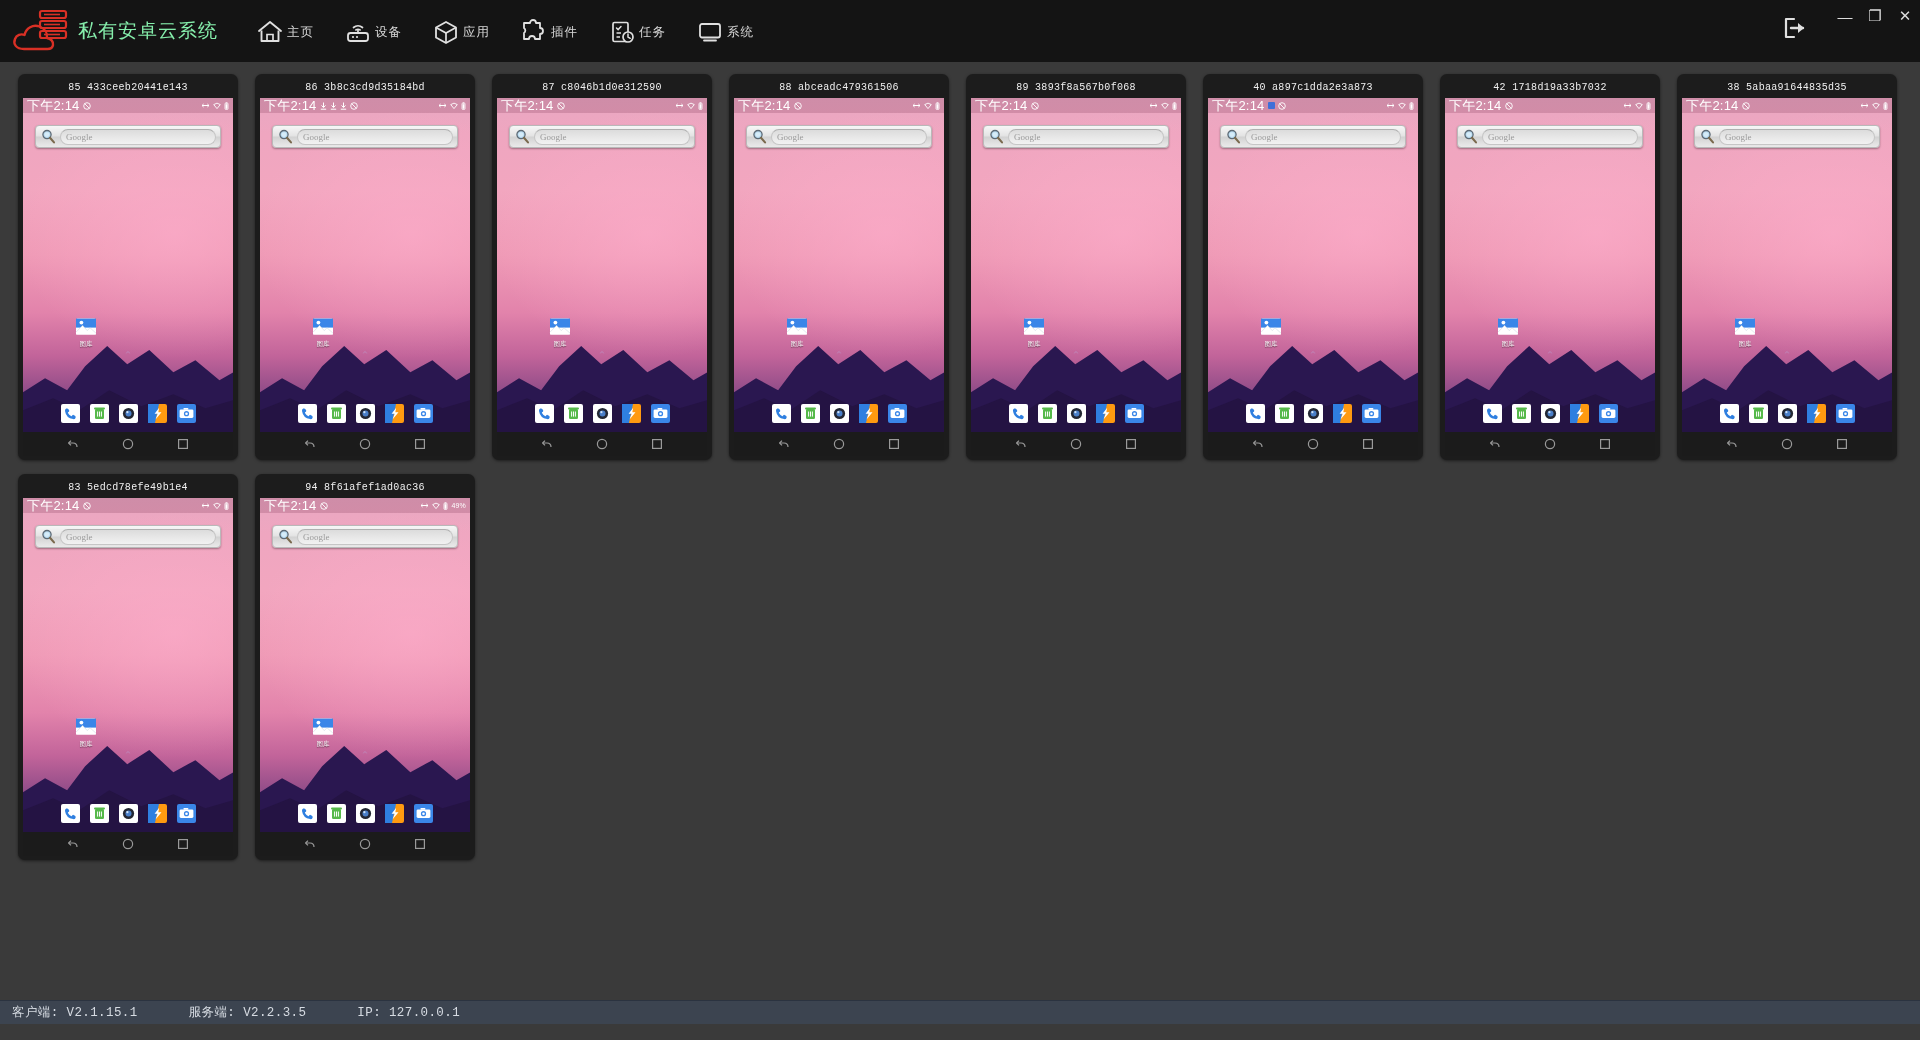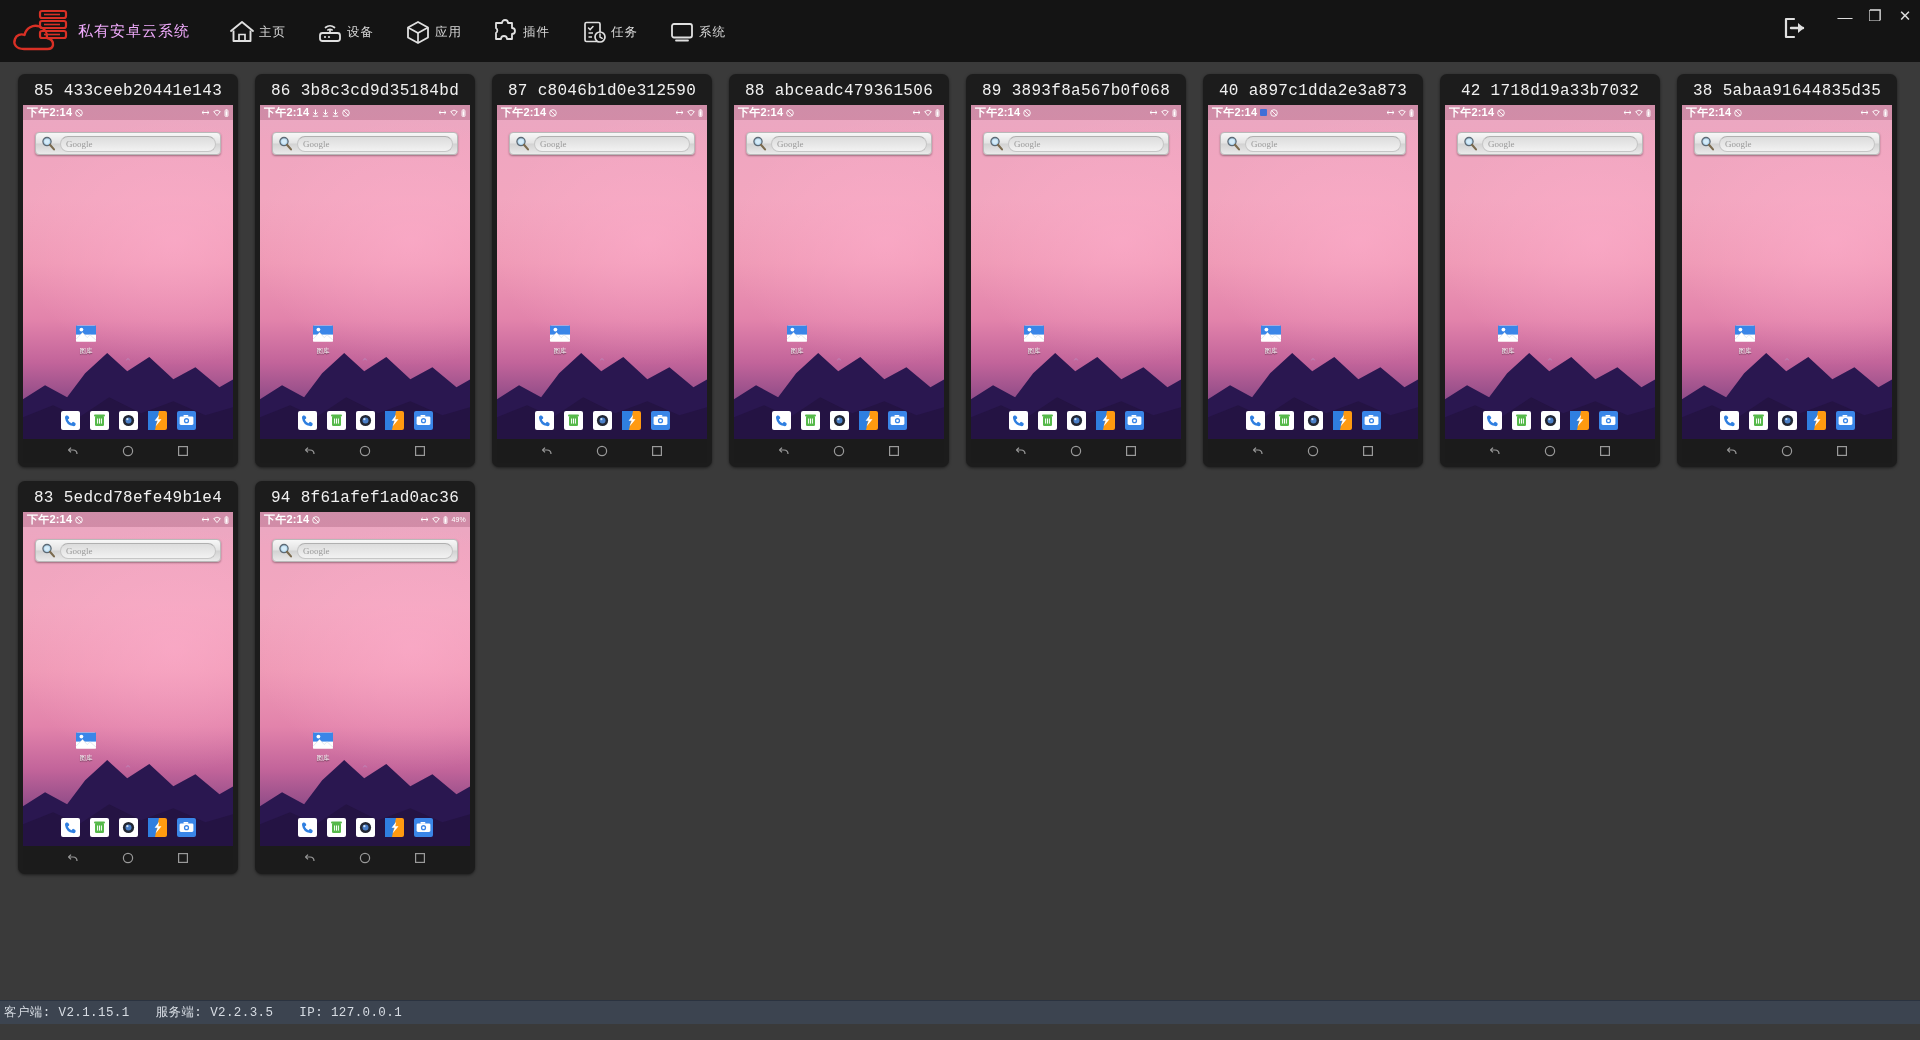--- a/index.html
+++ b/index.html
@@ -18,22 +18,22 @@
     display: flex;
     align-items: center;
     padding-left: 10px;
   }
   .logo {
     width: 62px; height: 52px;
     position: relative;
     flex: 0 0 auto;
   }
   .app-title {
-    color: #f0abfc;
-    font-size: 15px;
+    color: #86efac;
+    font-size: 19px;
     letter-spacing: 1px;
     margin-left: 6px;
     margin-right: 38px;
     white-space: nowrap;
     font-family: "Liberation Serif", serif;
   }
   .navgroup { display: flex; align-items: flex-start; gap: 28px; }
   .navitem {
     width: 60px;
     display: flex; flex-direction: row;
@@ -84,21 +84,21 @@
   .card {
     width: 220px;
     background: #1c1c1c;
     border-radius: 7px;
     padding: 5px 5px 4px 5px;
     box-shadow: 0 1px 3px rgba(0,0,0,.5);
     cursor: pointer;
   }
   .card-title {
     color: #f0f0f0;
-    font-size: 16px;
+    font-size: 10px;
     text-align: center;
     padding: 3px 0 5px 0;
     letter-spacing: .3px;
     font-family: "Liberation Mono", monospace;
     white-space: nowrap;
     overflow: hidden;
   }
   .phone {
     position: relative;
     width: 210px;
@@ -134,21 +134,21 @@
     height: 15px;
     background: rgba(150,80,110,.30);
     display: flex; align-items: center;
     padding: 0 4px;
     color: #fff;
     font-size: 7.5px;
     letter-spacing: .2px;
   }
   .sb-left { display: flex; align-items: center; gap: 3px; }
   .sb-right { margin-left: auto; display: flex; align-items: center; gap: 3px; }
-  .sb-time { font-weight: bold; font-size: 11px; white-space: nowrap; }
+  .sb-time { font-weight: normal; font-size: 13px; white-space: nowrap; }
   .sb-batt-pct { font-size: 7px; }
 
   
   .searchbar {
     position: absolute;
     top: 27px; left: 12px; right: 12px;
     height: 23px;
     border-radius: 4px;
     background: linear-gradient(to bottom, #f7f7f7 0%, #e3e3e3 48%, #d2d2d2 52%, #eaeaea 100%);
     border: 1px solid #b9b9b9;
@@ -227,22 +227,22 @@
   .footer {
     position: absolute; left: 0; right: 0; bottom: 0;
     height: 24px;
     background: #3c4450;
     border-top: 1px solid #2b3340;
     display: flex; align-items: center;
     color: #d6dbe2;
     font-size: 12.5px;
     font-family: "Liberation Mono", monospace;
     letter-spacing: .4px;
-    padding-left: 4px;
-    gap: 26px;
+    padding-left: 12px;
+    gap: 51px;
   }
 </style>
 </head>
 <body>
 
 <div class="topbar">
 
   <div class="logo">
     <svg width="62" height="52" viewBox="0 0 62 52">
       <rect x="30" y="6" width="26" height="7" rx="2" fill="none" stroke="#d93025" stroke-width="2.2"></rect>

